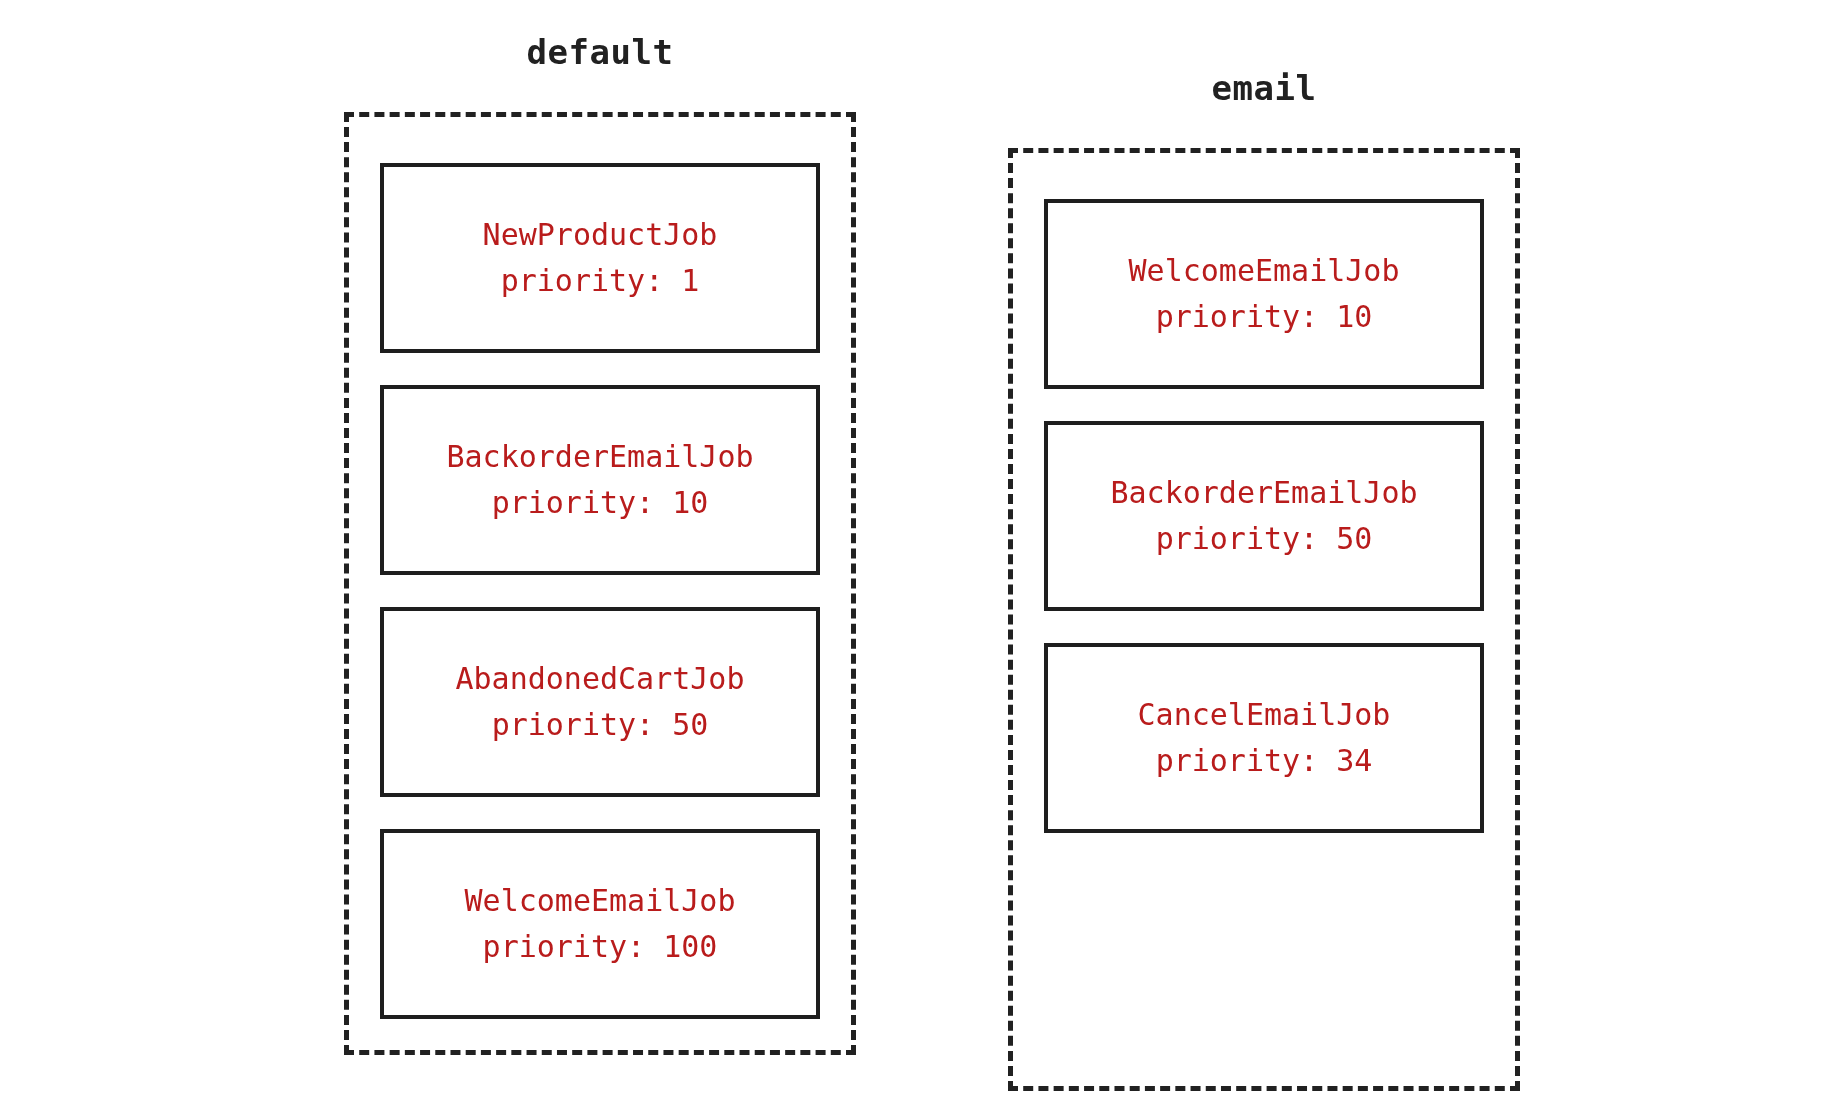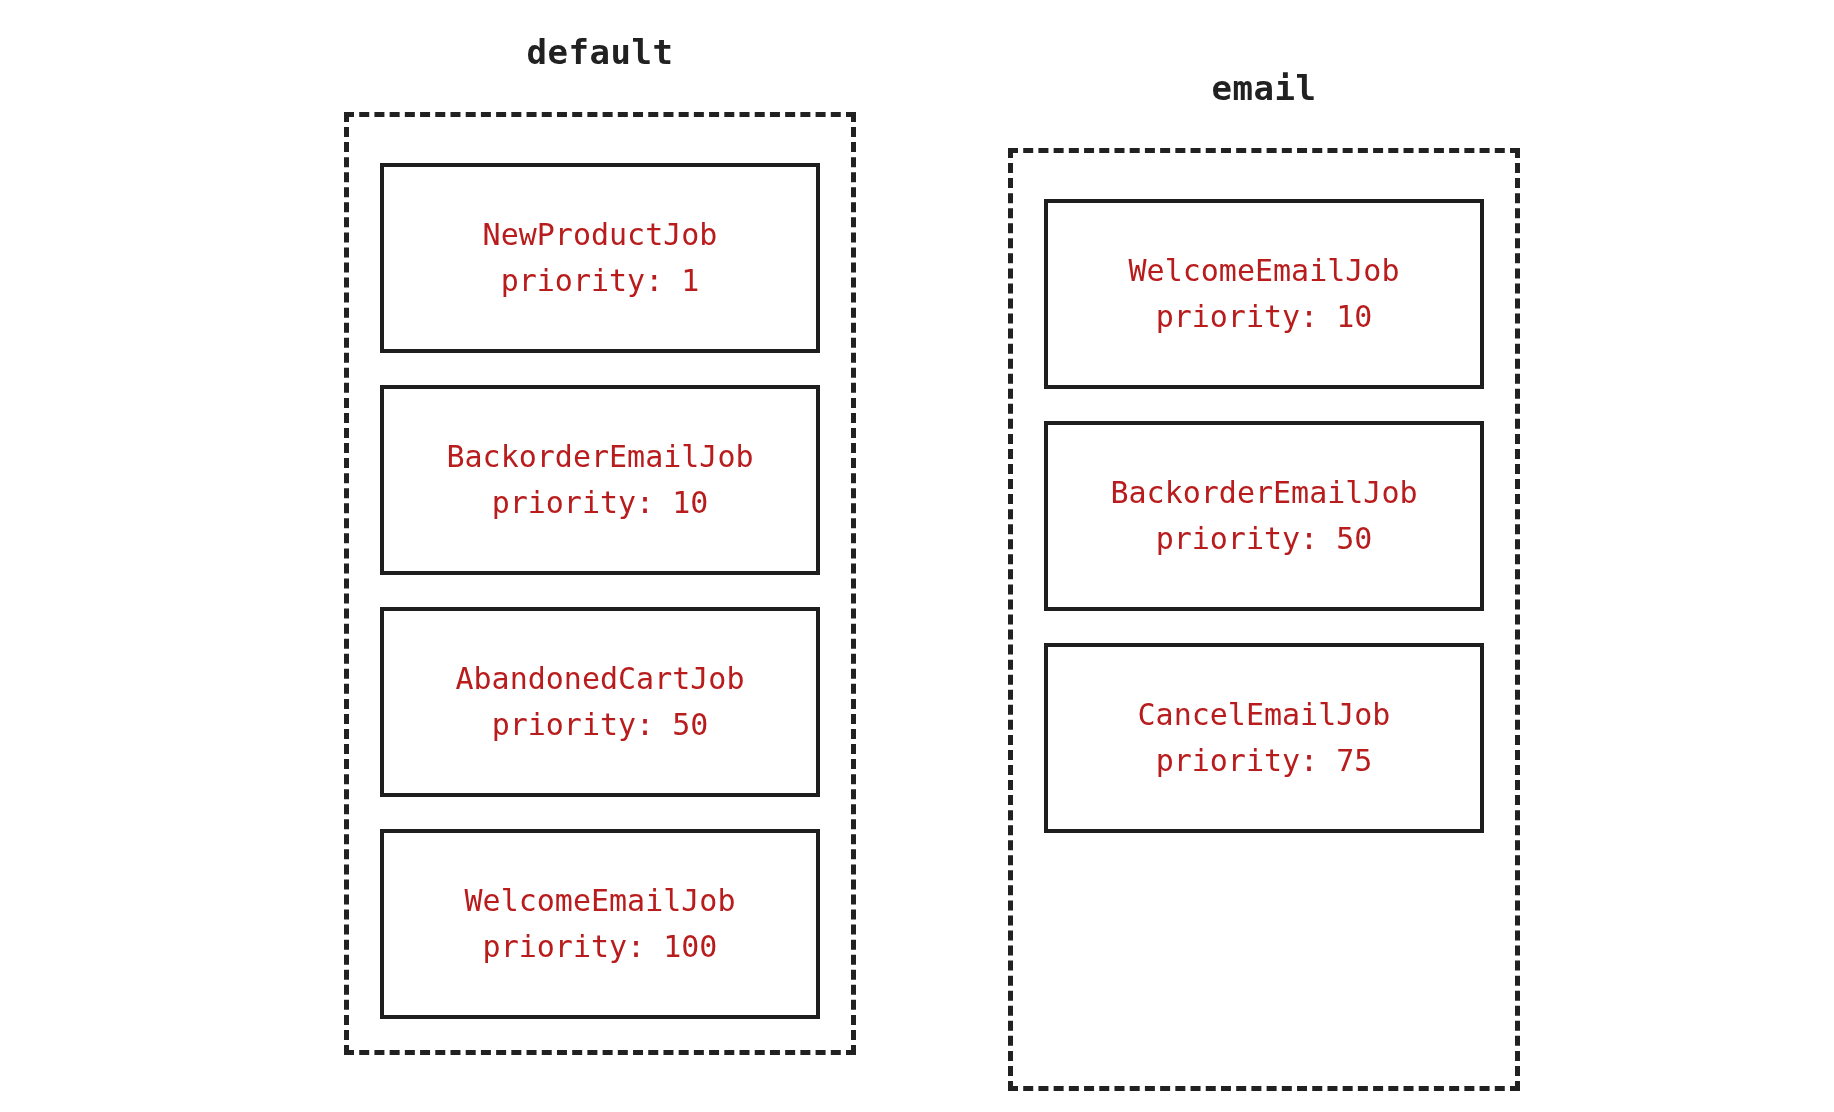--- a/index.html
+++ b/index.html
@@ -96,18 +96,18 @@
       <div class="job-box">
         <div class="job-name">WelcomeEmailJob</div>
         <div class="job-priority">priority: 10</div>
       </div>
       <div class="job-box">
         <div class="job-name">BackorderEmailJob</div>
         <div class="job-priority">priority: 50</div>
       </div>
       <div class="job-box">
         <div class="job-name">CancelEmailJob</div>
-        <div class="job-priority">priority: 75</div>
+        <div class="job-priority">priority: 34</div>
       </div>
     </div>
   </div>
 
 </div>
 
 </body></html>

